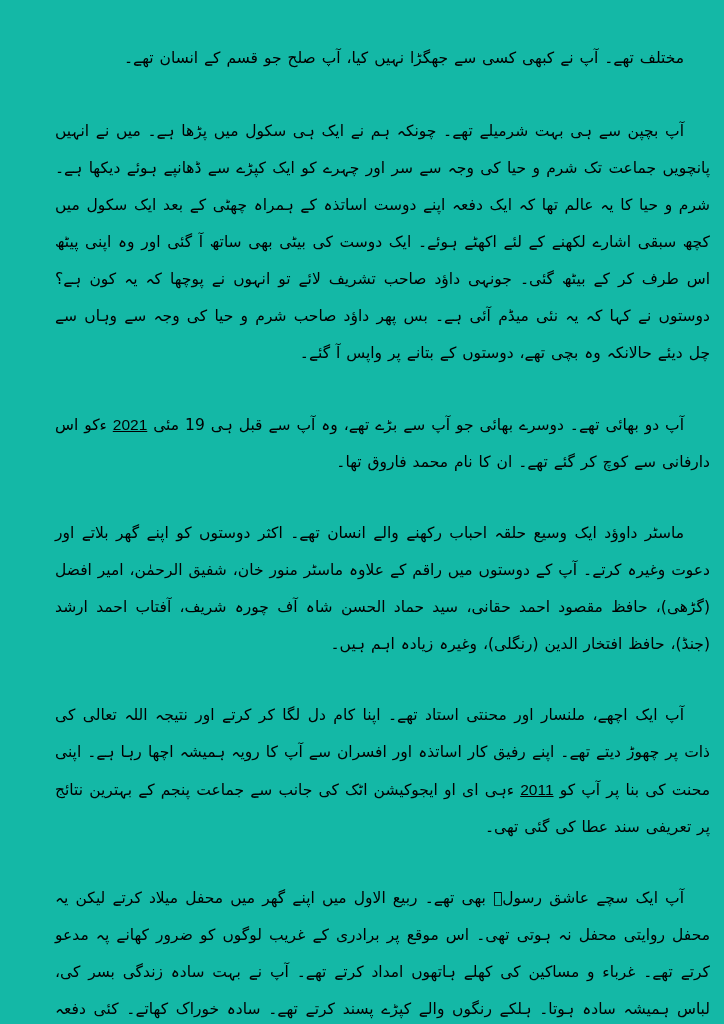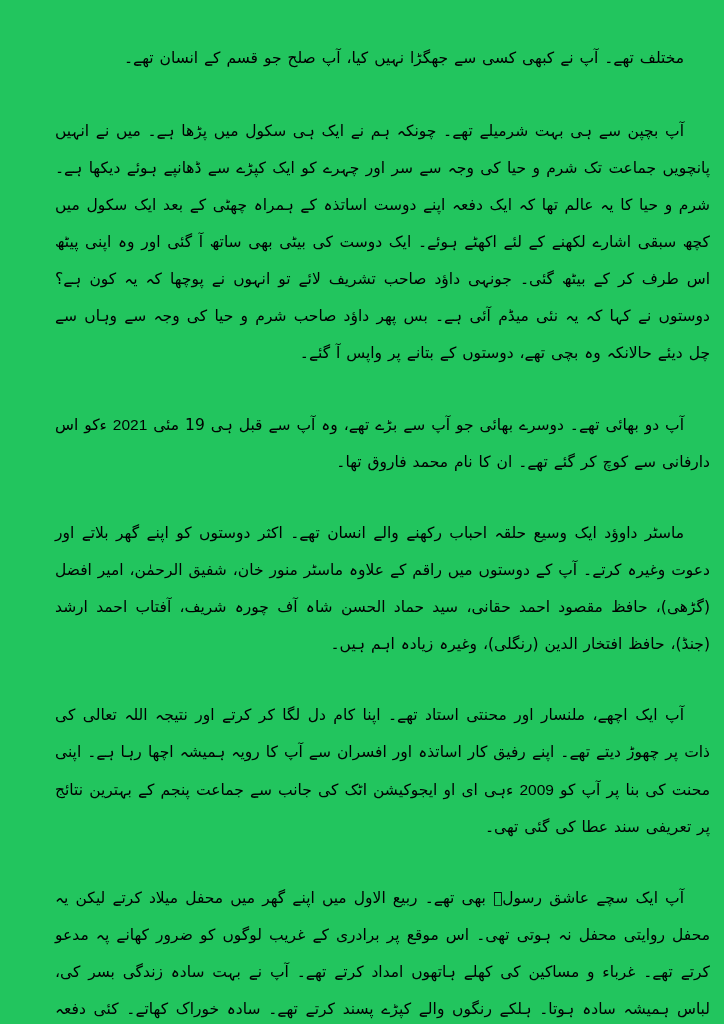--- a/index.html
+++ b/index.html
@@ -4,56 +4,57 @@
 <style>
   html, body {
     margin: 0;
     padding: 0;
     background: #ffffff;
   }
   .page {
     position: relative;
     width: 724px;
     height: 1024px;
-    background: #22c55e;
+    background: #14b8a6;
     box-sizing: border-box;
     padding: 40px 14px 0 55px; 
     direction: rtl;
     overflow: hidden;
   }
   .para {
     font-family: "DejaVu Sans", sans-serif;
     font-size: 15.5px;
     line-height: 37px;
     color: #000000;
     text-align: justify;
     text-align-last: right;
     text-indent: 26px;      
     margin: 0 0 34px 0;     
     word-spacing: 1px;
   }
   .para:first-child {
     margin-bottom: 36px;
   }
   .year {
+    text-decoration: underline;
     font-family: "Liberation Sans", "DejaVu Sans", sans-serif;
     direction: ltr;
     unicode-bidi: embed;
   }
 </style>
 </head>
 <body>
 
 <div class="page">
 
   <p class="para"><span>مختلف تھے۔ آپ نے کبھی کسی سے جھگڑا نہیں کیا، آپ صلح جو قسم کے انسان تھے۔</span></p>
 
   <p class="para"><span>آپ بچپن سے ہی بہت شرمیلے تھے۔ چونکہ ہم نے ایک ہی سکول میں پڑھا ہے۔ میں نے انہیں پانچویں جماعت تک شرم و حیا کی وجہ سے سر اور چہرے کو ایک کپڑے سے ڈھانپے ہوئے دیکھا ہے۔ شرم و حیا کا یہ عالم تھا کہ ایک دفعہ اپنے دوست اساتذہ کے ہمراہ چھٹی کے بعد ایک سکول میں کچھ سبقی اشارے لکھنے کے لئے اکھٹے ہوئے۔ ایک دوست کی بیٹی بھی ساتھ آ گئی اور وہ اپنی پیٹھ اس طرف کر کے بیٹھ گئی۔ جونہی داؤد صاحب تشریف لائے تو انہوں نے پوچھا کہ یہ کون ہے؟ دوستوں نے کہا کہ یہ نئی میڈم آئی ہے۔ بس پھر داؤد صاحب شرم و حیا کی وجہ سے وہاں سے چل دیئے حالانکہ وہ بچی تھے، دوستوں کے بتانے پر واپس آ گئے۔</span></p>
 
   <p class="para"><span>آپ دو بھائی تھے۔ دوسرے بھائی جو آپ سے بڑے تھے، وہ آپ سے قبل ہی 19 مئی </span><span class="year">2021</span><span> ءکو اس دارفانی سے کوچ کر گئے تھے۔ ان کا نام محمد فاروق تھا۔</span></p>
 
   <p class="para"><span>ماسٹر داوؤد ایک وسیع حلقہ احباب رکھنے والے انسان تھے۔ اکثر دوستوں کو اپنے گھر بلاتے اور دعوت وغیرہ کرتے۔ آپ کے دوستوں میں راقم کے علاوہ ماسٹر منور خان، شفیق الرحمٰن، امیر افضل (گڑھی)، حافظ مقصود احمد حقانی، سید حماد الحسن شاہ آف چورہ شریف، آفتاب احمد ارشد (جنڈ)، حافظ افتخار الدین (رنگلی)، وغیرہ زیادہ اہم ہیں۔</span></p>
 
-  <p class="para"><span>آپ ایک اچھے، ملنسار اور محنتی استاد تھے۔ اپنا کام دل لگا کر کرتے اور نتیجہ اللہ تعالی کی ذات پر چھوڑ دیتے تھے۔ اپنے رفیق کار اساتذہ اور افسران سے آپ کا رویہ ہمیشہ اچھا رہا ہے۔ اپنی محنت کی بنا پر آپ کو </span><span class="year">2009</span><span> ءہی ای او ایجوکیشن اٹک کی جانب سے جماعت پنجم کے بہترین نتائج پر تعریفی سند عطا کی گئی تھی۔</span></p>
+  <p class="para"><span>آپ ایک اچھے، ملنسار اور محنتی استاد تھے۔ اپنا کام دل لگا کر کرتے اور نتیجہ اللہ تعالی کی ذات پر چھوڑ دیتے تھے۔ اپنے رفیق کار اساتذہ اور افسران سے آپ کا رویہ ہمیشہ اچھا رہا ہے۔ اپنی محنت کی بنا پر آپ کو </span><span class="year">2011</span><span> ءہی ای او ایجوکیشن اٹک کی جانب سے جماعت پنجم کے بہترین نتائج پر تعریفی سند عطا کی گئی تھی۔</span></p>
 
   <p class="para"><span>آپ ایک سچے عاشق رسولؐ بھی تھے۔ ربیع الاول میں اپنے گھر میں محفل میلاد کرتے لیکن یہ محفل روایتی محفل نہ ہوتی تھی۔ اس موقع پر برادری کے غریب لوگوں کو ضرور کھانے پہ مدعو کرتے تھے۔ غرباء و مساکین کی کھلے ہاتھوں امداد کرتے تھے۔ آپ نے بہت سادہ زندگی بسر کی، لباس ہمیشہ سادہ ہوتا۔ ہلکے رنگوں والے کپڑے پسند کرتے تھے۔ سادہ خوراک کھاتے۔ کئی دفعہ ولیمہ وغیرہ پہ کسی بیٹے کو ساتھ لے کر جاتے، کھانا وہ کھاتا اور آپ صرف حاضری دیتے۔</span></p>
 
 </div>
 
 </body></html>

